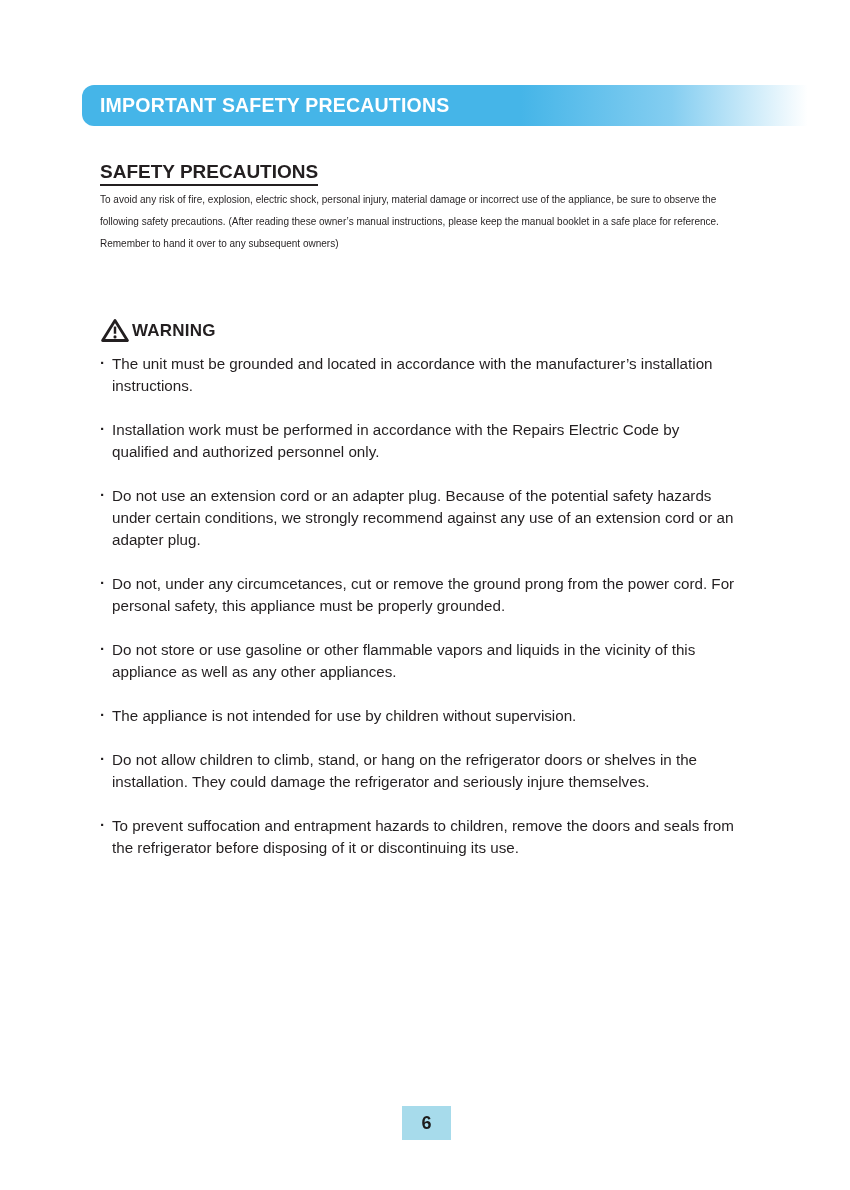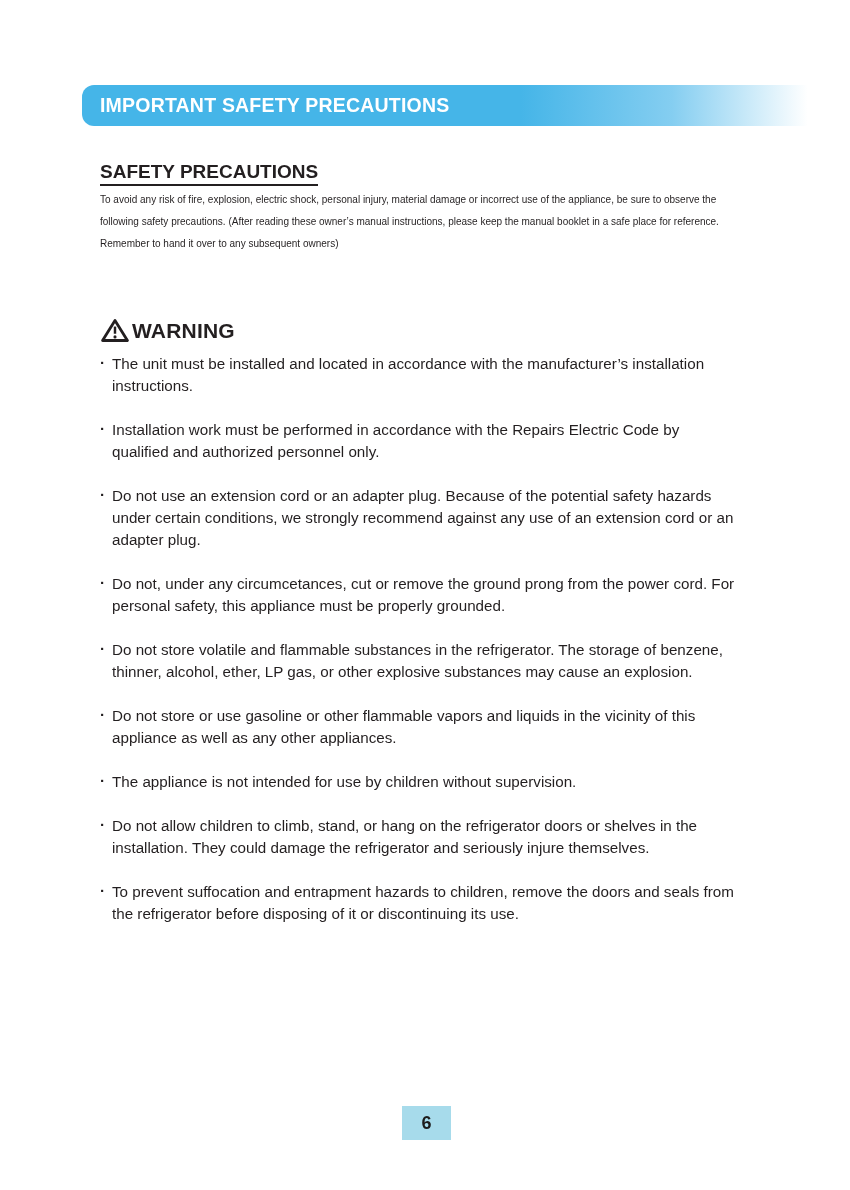--- a/index.html
+++ b/index.html
@@ -71,21 +71,21 @@
   .warning-heading {
     position: absolute;
     top: 318px;
     left: 101px;
     display: flex;
     align-items: center;
     gap: 3px;
   }
   .warning-icon { display: inline-flex; }
   .warning-label {
-    font-size: 21px;
+    font-size: 17px;
     font-weight: bold;
     color: var(--text);
     letter-spacing: 0.2px;
     text-align: center;
   }
 
   
   .warning-list {
     position: absolute;
     top: 353px;
@@ -147,25 +147,24 @@
       <svg width="28" height="25" viewBox="0 0 32 28" aria-hidden="true">
         <path d="M16 2.6 L30.2 25.4 H1.8 Z" fill="none" stroke="#231f20" stroke-width="3.2" stroke-linejoin="round"></path>
         <rect x="14.6" y="9.5" width="2.8" height="8.2" fill="#231f20"></rect>
         <circle cx="16" cy="21.3" r="1.8" fill="#231f20"></circle>
       </svg>
     </span>
     <span class="warning-label">WARNING</span>
   </div>
 
   <ul class="warning-list">
-    <li>The unit must be installed and located in accordance with the manufacturer’s installation instructions.</li>
+    <li>The unit must be grounded and located in accordance with the manufacturer’s installation instructions.</li>
     <li>Installation work must be performed in accordance with the Repairs Electric Code by qualified and authorized personnel only.</li>
     <li>Do not use an extension cord or an adapter plug. Because of the potential safety hazards under certain conditions, we strongly recommend against any use of an extension cord or an adapter plug.</li>
     <li>Do not, under any circumcetances, cut or remove the ground prong from the power cord. For personal safety, this appliance must be properly grounded.</li>
-    <li>Do not store volatile and flammable substances in the refrigerator. The storage of benzene, thinner, alcohol, ether, LP gas, or other explosive substances may cause an explosion.</li>
     <li>Do not store or use gasoline or other flammable vapors and liquids in the vicinity of this appliance as well as any other appliances.</li>
     <li>The appliance is not intended for use by children without supervision.</li>
     <li>Do not allow children to climb, stand, or hang on the refrigerator doors or shelves in the installation. They could damage the refrigerator and seriously injure themselves.</li>
     <li>To prevent suffocation and entrapment hazards to children, remove the doors and seals from the refrigerator before disposing of it or discontinuing its use.</li>
   </ul>
 
   <div class="page-badge">
     <span class="page-number">6</span>
   </div>
 

